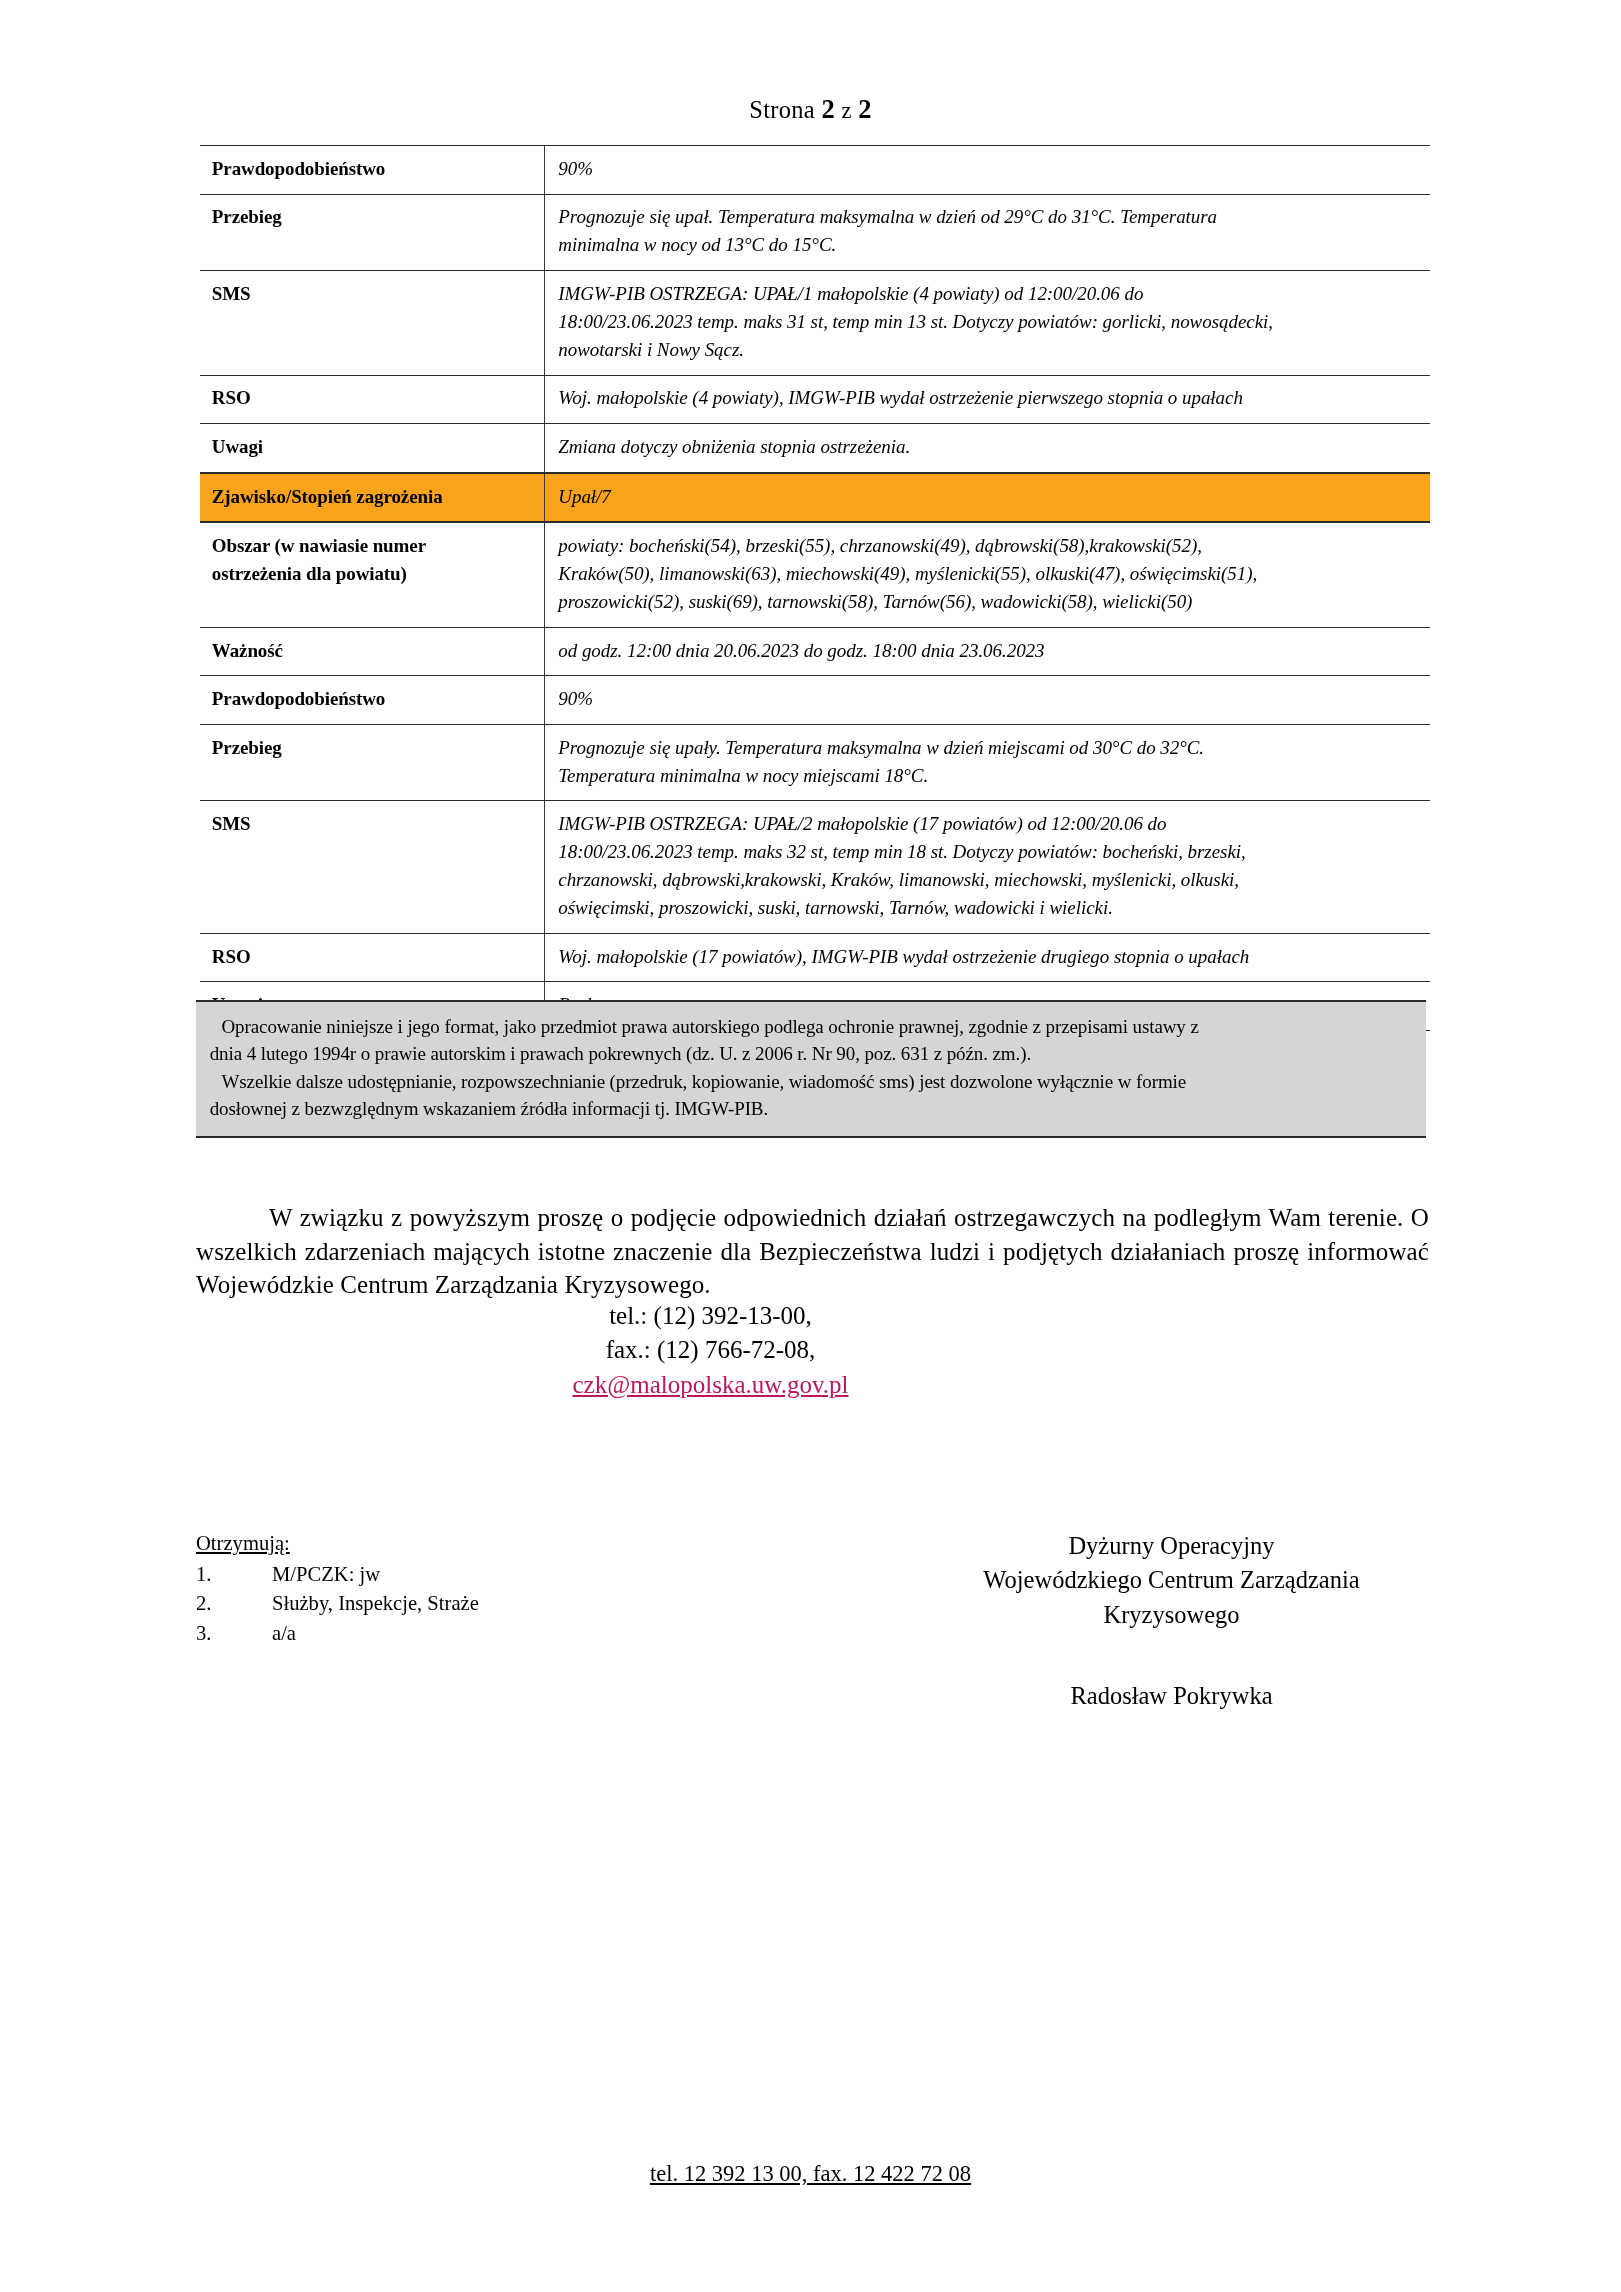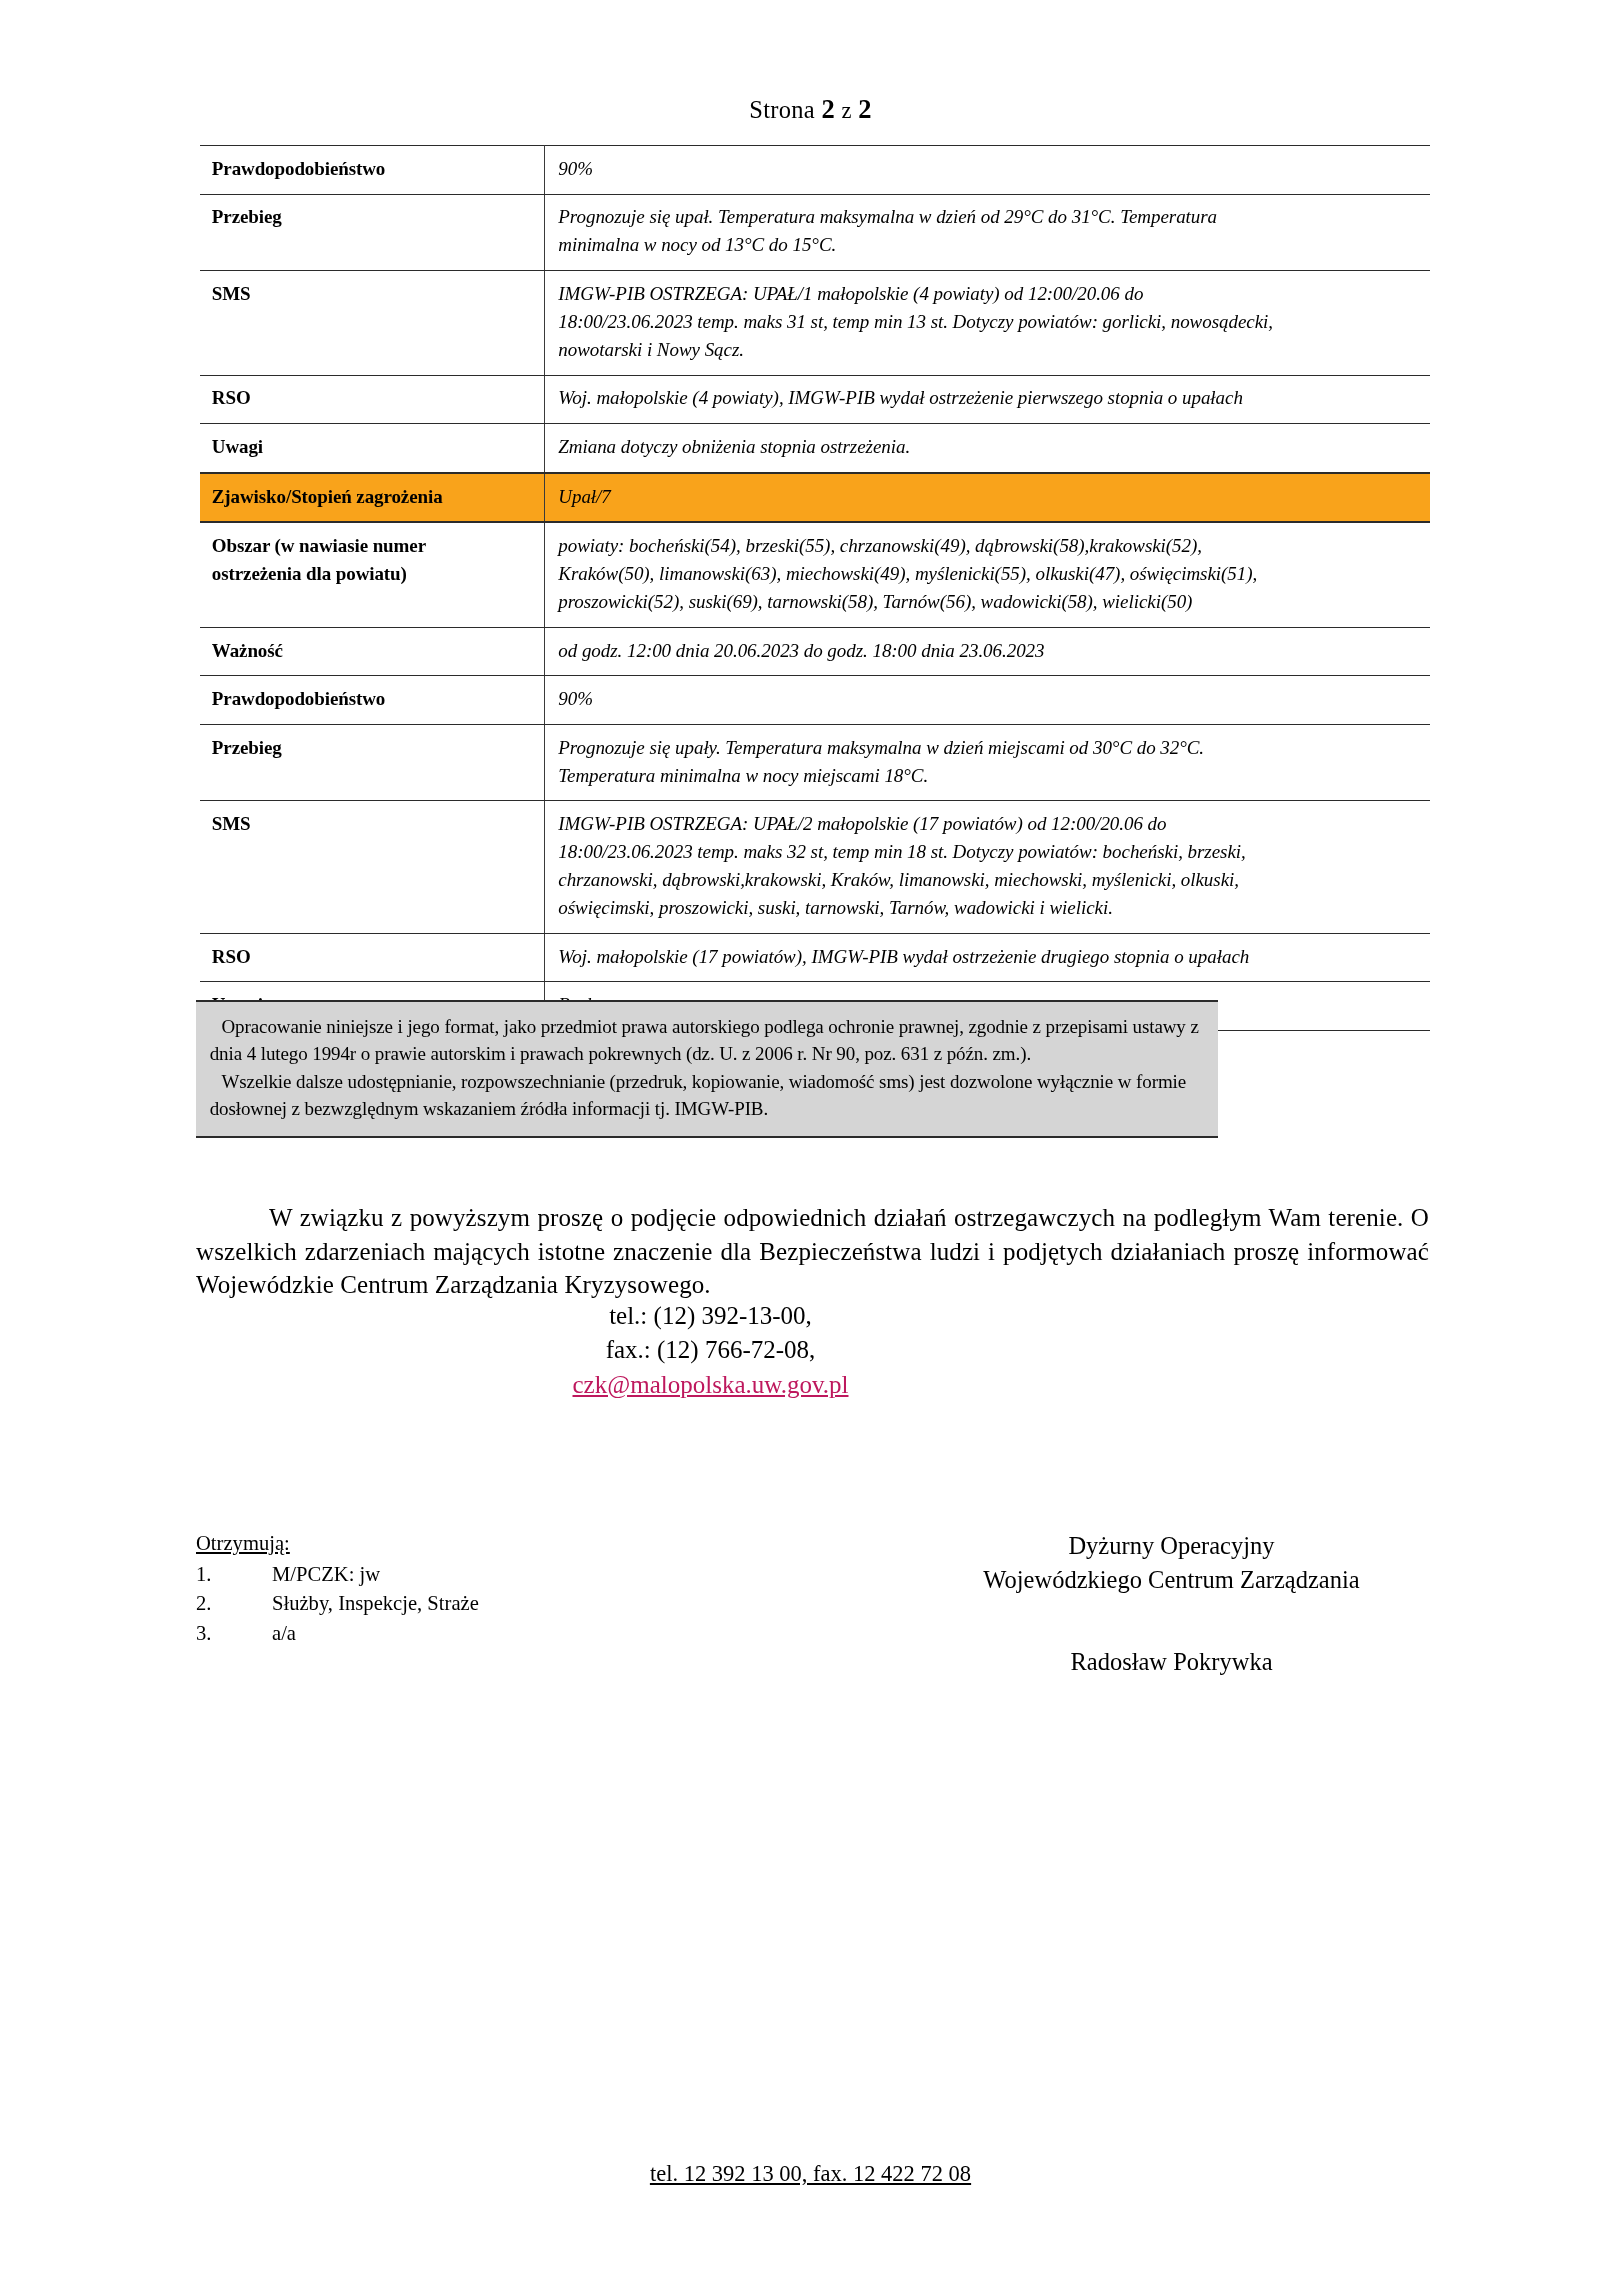--- a/index.html
+++ b/index.html
@@ -80,21 +80,21 @@
   }
   .warn-table td p + p {
     margin-top: 1px;
   }
 
   
   .copyright {
     position: absolute;
     left: 196px;
     top: 1000px;
-    width: 1022px;
+    width: 1230px;
     box-sizing: border-box;
     background: #D5D5D5;
     border-top: 2px solid #2b2b2b;
     border-bottom: 2px solid #2b2b2b;
     padding: 10.8px 13.7px 12.7px 13.7px;
     font-size: 19px;
     line-height: 1.45;
     letter-spacing: -0.1px;
   }
   .copyright p {
@@ -349,20 +349,21 @@
             <td class="idx">3.</td>
             <td>a/a</td>
           </tr>
         </tbody>
     </table>
   </div>
 
   <div class="signature">
     <div>Dyżurny Operacyjny</div>
     <div>Wojewódzkiego Centrum Zarządzania</div>
+    <div>Kryzysowego</div>
     <div class="name">Radosław Pokrywka</div>
   </div>
 
   <div class="page-footer">
     <span>tel. 12 392 13 00, fax. 12 422 72 08</span>
   </div>
 
 </div>
 
 

